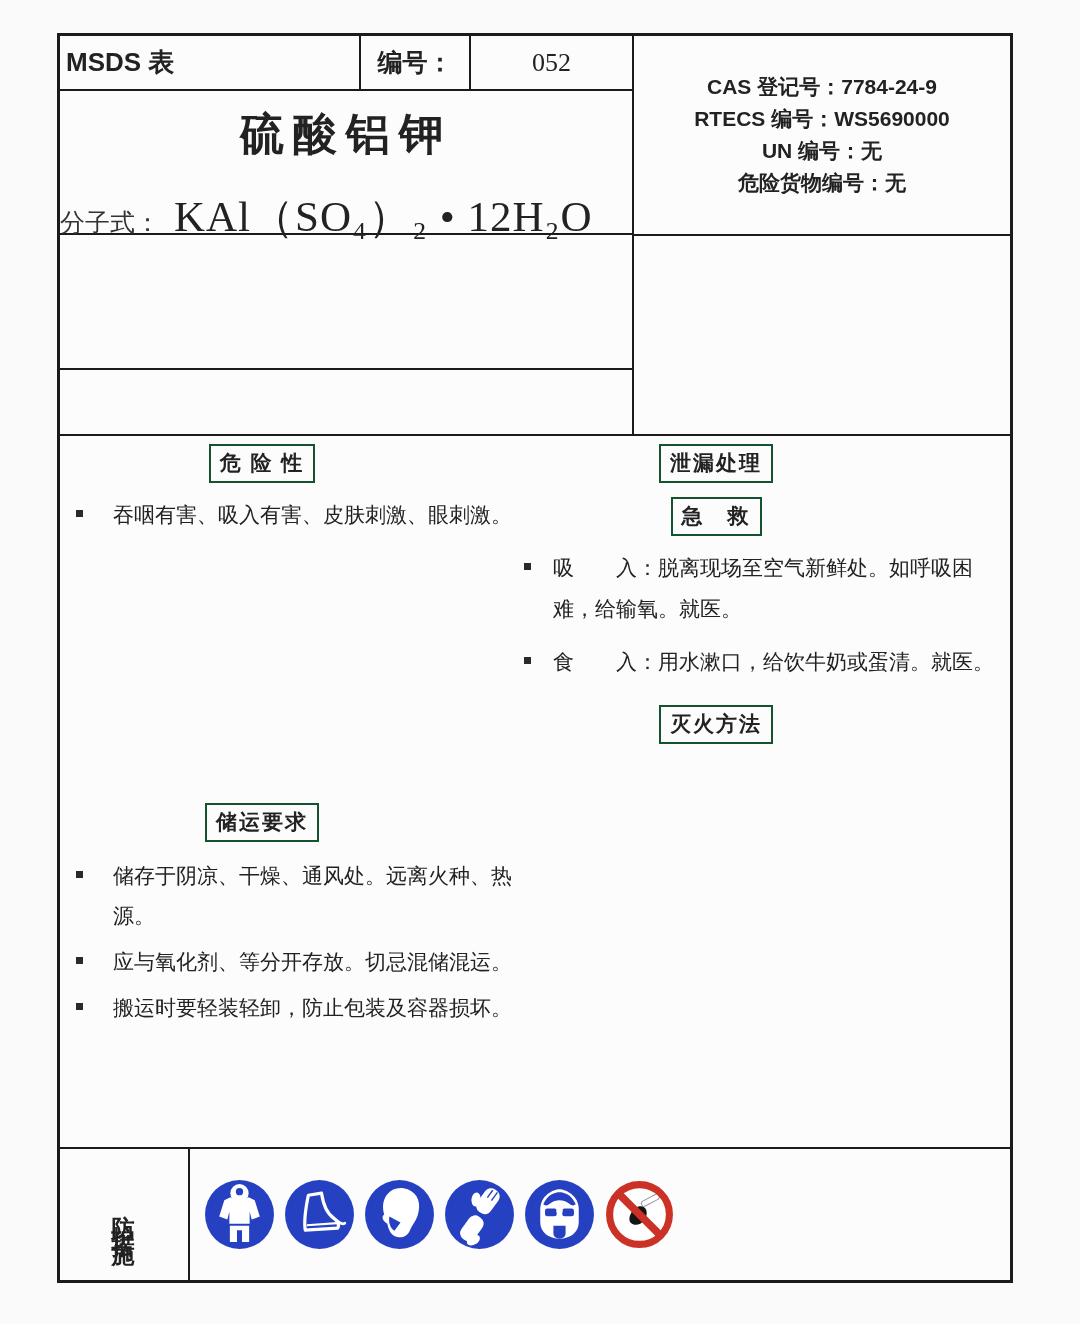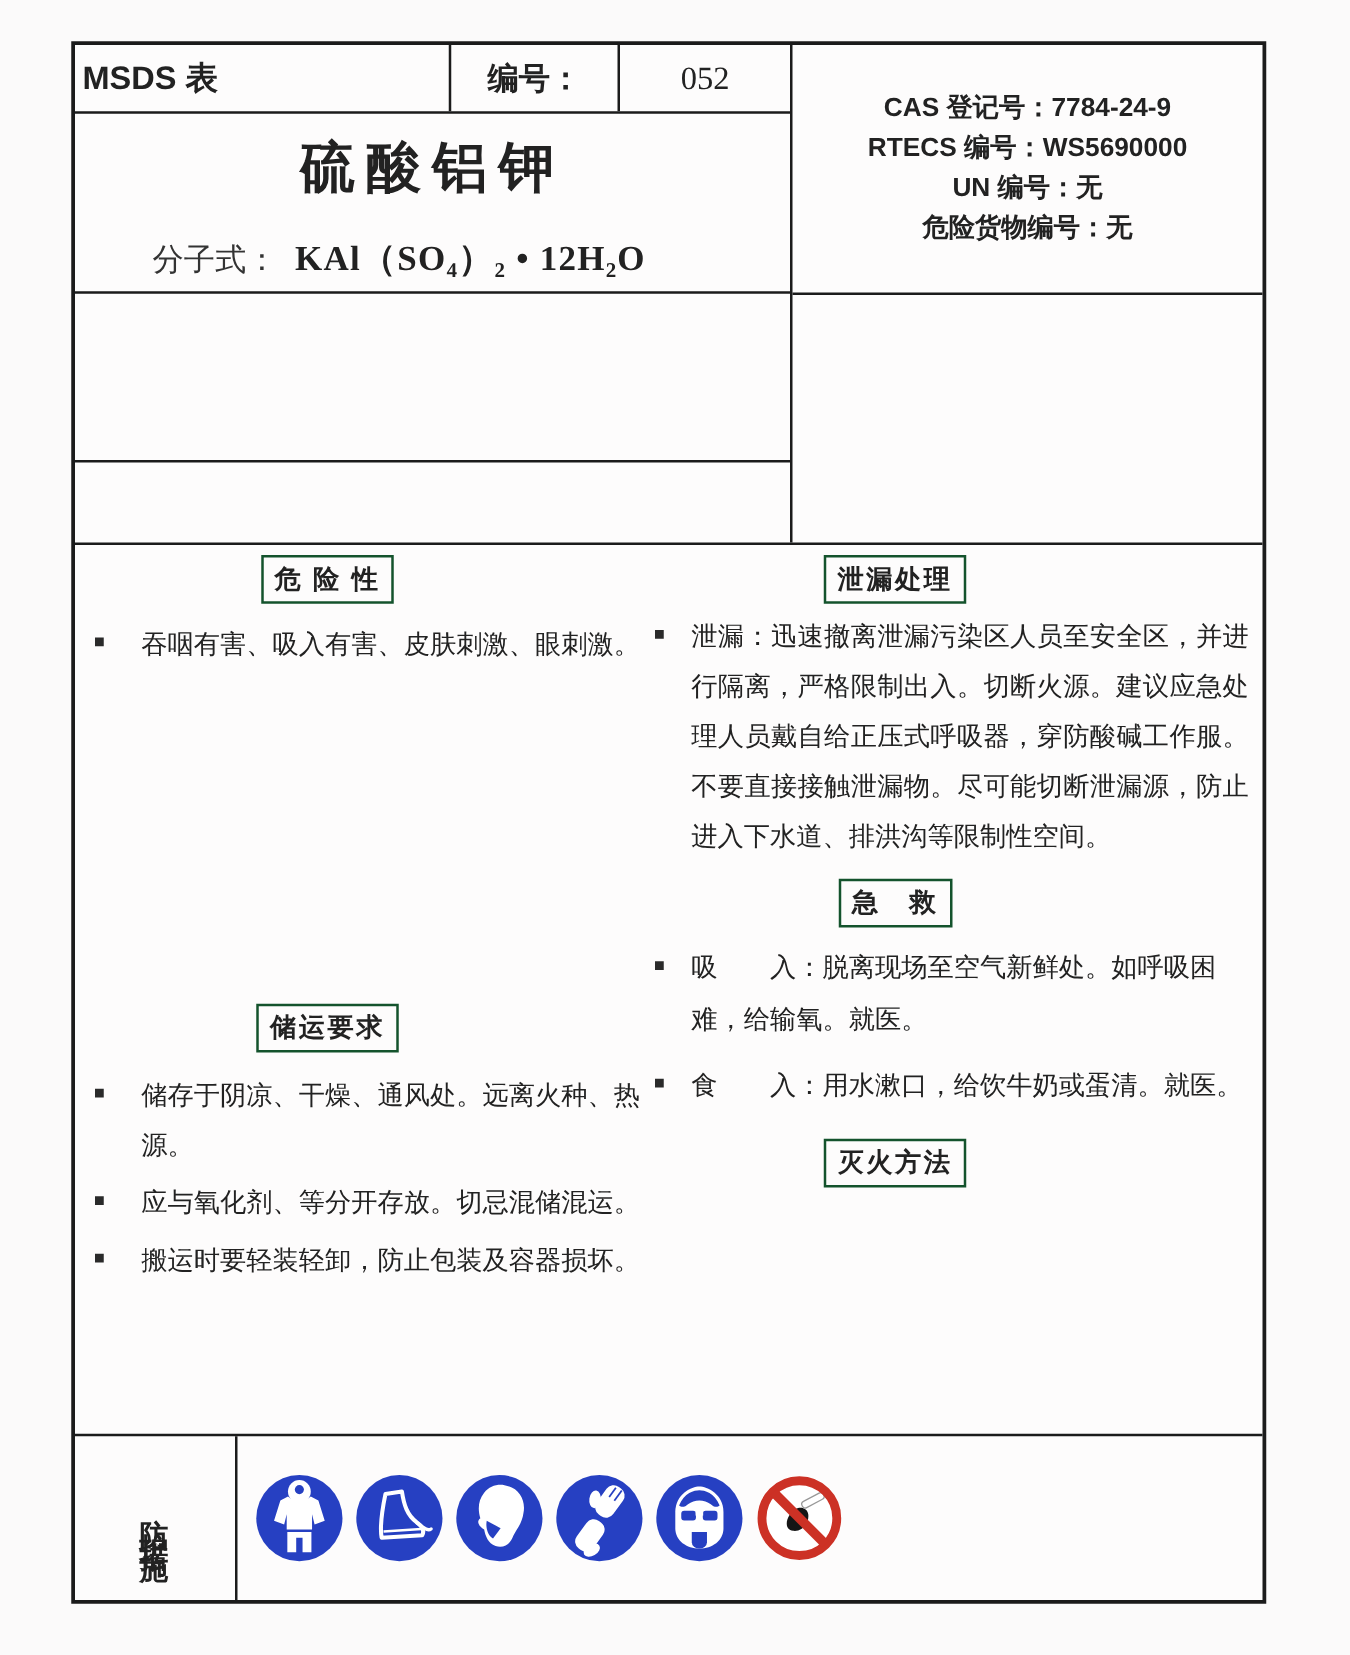--- a/index.html
+++ b/index.html
@@ -6,28 +6,28 @@
   html,body { width:1080px; height:1324px; background:#fbfafa; font-family:"Liberation Serif","DejaVu Serif",serif; color:#222; }
   .page { position:relative; width:1080px; height:1324px; overflow:hidden; }
   .doc { position:absolute; left:57px; top:33px; width:956px; height:1250px; border:3px solid #1b1b1b; background:#fdfcfc; display:flex; flex-direction:column; }
 
   
   .top { height:400px; border-bottom:2px solid #1b1b1b; display:flex; }
   .top-left { width:574px; border-right:2px solid #1b1b1b; display:flex; flex-direction:column; }
   .row1 { height:55px; border-bottom:2px solid #1b1b1b; display:flex; }
   .cell-doctype { width:301px; border-right:2px solid #1b1b1b; display:flex; align-items:center; padding-left:6px;
                   font-family:"Liberation Sans","DejaVu Sans",sans-serif; font-weight:bold; font-size:26px; }
-  .cell-numlabel { width:135px; border-right:2px solid #1b1b1b; display:flex; align-items:center; justify-content:center;
+  .cell-numlabel { width:110px; border-right:2px solid #1b1b1b; display:flex; align-items:center; justify-content:center;
                   font-family:"Liberation Sans","DejaVu Sans",sans-serif; font-weight:bold; font-size:25px; }
   .cell-numval { flex:1; display:flex; align-items:center; justify-content:center; font-size:26px; }
   .title-cell { height:144px; border-bottom:2px solid #1b1b1b; padding-top:14px; }
   .chem-name { text-align:center; font-weight:bold; font-size:44px; letter-spacing:9px; }
-  .formula-row { display:flex; align-items:baseline; margin-top:24px; padding-left:62px; }
+  .formula-row { display:flex; align-items:baseline; margin-top:24px; }
   .formula-label { font-size:25px; color:#333; }
-  .formula-value { font-weight:bold; font-size:28px; margin-left:14px; letter-spacing:1px; }
+  .formula-value { font-weight:normal; font-size:43px; margin-left:14px; letter-spacing:1px; }
   .empty1 { height:135px; border-bottom:2px solid #1b1b1b; }
   .empty2 { flex:1; }
   .top-right { flex:1; display:flex; flex-direction:column; }
   .cas-cell { height:200px; border-bottom:2px solid #1b1b1b; display:flex; flex-direction:column; justify-content:center; align-items:center; }
   .cas-line { font-family:"Liberation Sans","DejaVu Sans",sans-serif; font-weight:bold; font-size:21px; line-height:32px; }
   .empty3 { flex:1; }
 
   
   .main { flex:1; display:flex; overflow:hidden; }
   .col-left  { width:452px; padding:0 0 0 16px; }
@@ -120,24 +120,20 @@
         <div class="li mt6">
           <span class="sq"></span>
           <span class="li-text">搬运时要轻装轻卸，防止包装及容器损坏。</span>
         </div>
       </div>
 
       <div class="col-right">
         <div class="hdr-wrap-r mt8">
           <span class="hdr">泄漏处理</span>
         </div>
-        <div class="li mt6">
-          <span class="sq"></span>
-          <span class="li-text leak-text">泄漏：迅速撤离泄漏污染区人员至安全区，并进行隔离，严格限制出入。切断火源。建议应急处理人员戴自给正压式呼吸器，穿防酸碱工作服。不要直接接触泄漏物。尽可能切断泄漏源，防止进入下水道、排洪沟等限制性空间。</span>
-        </div>
 
         <div class="hdr-wrap-r mt14">
           <span class="hdr">急　救</span>
         </div>
         <div class="li mt12">
           <span class="sq"></span>
           <span class="li-text">吸　　入：脱离现场至空气新鲜处。如呼吸困难，给输氧。就医。</span>
         </div>
         <div class="li mt12">
           <span class="sq"></span>

